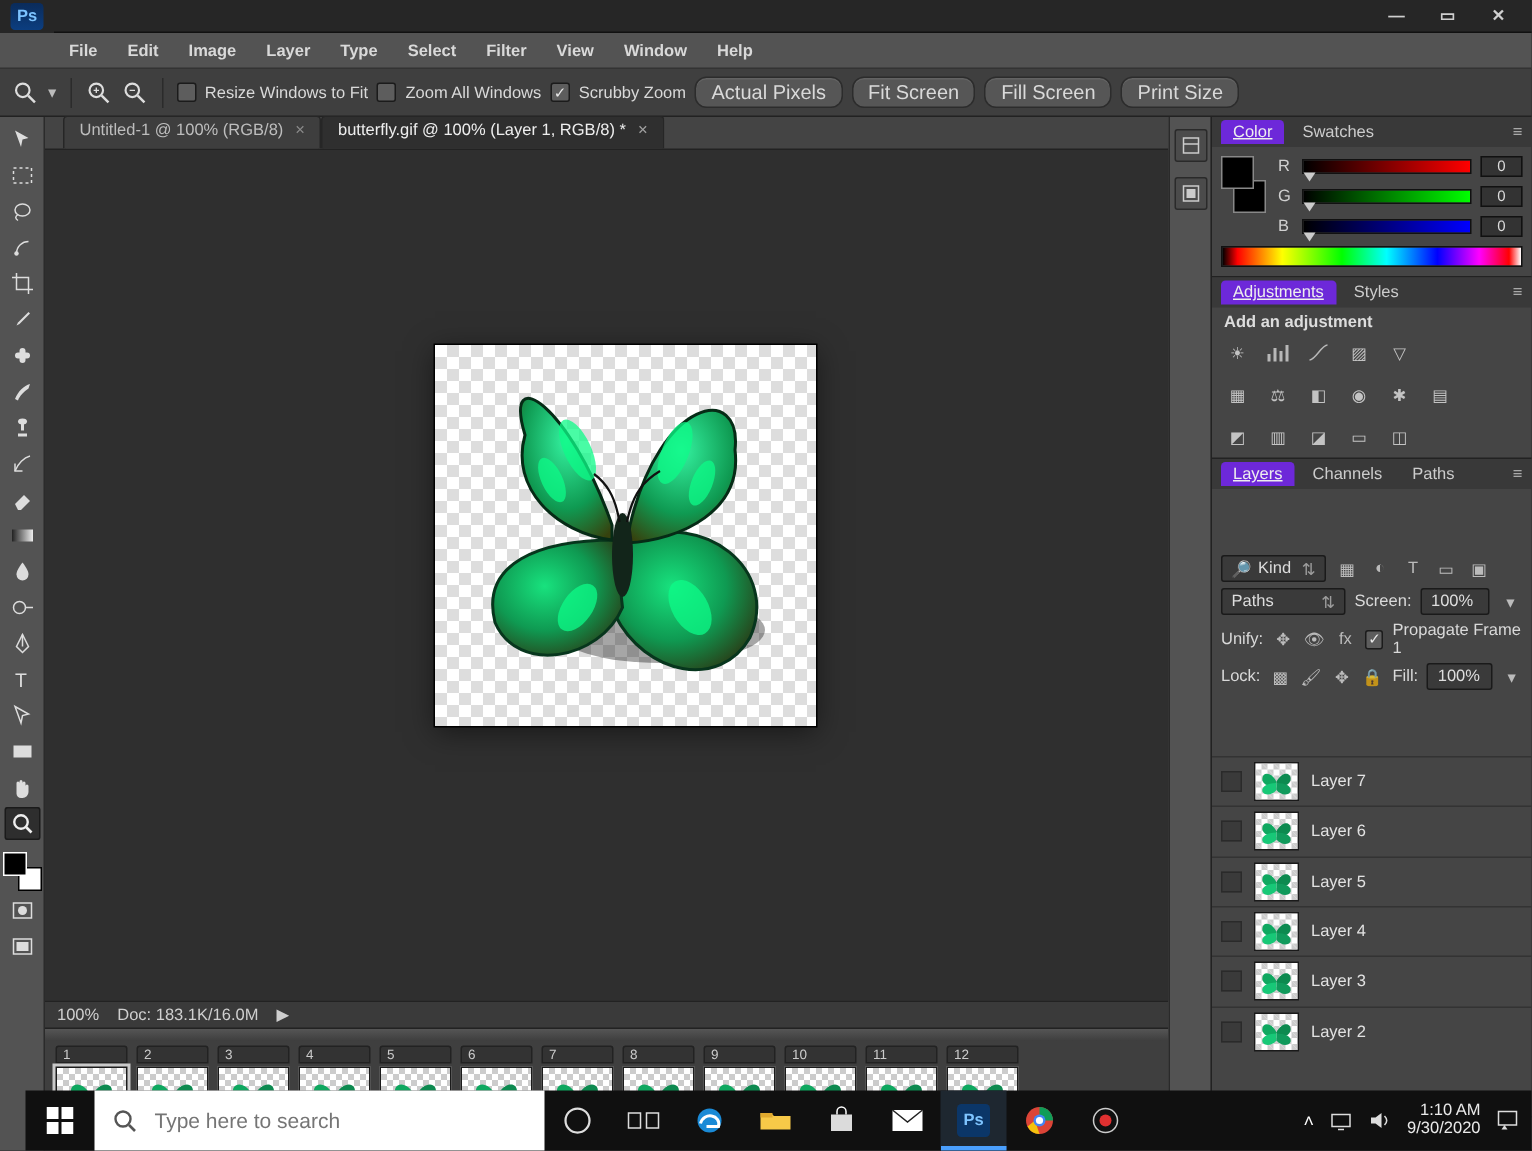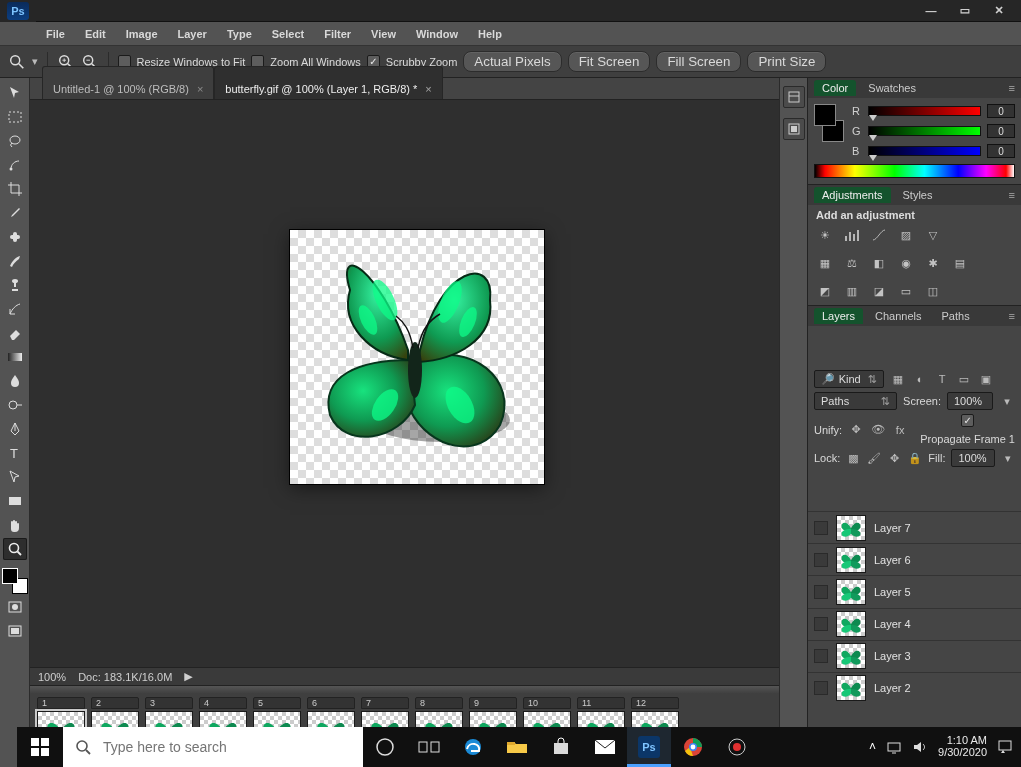--- a/index.html
+++ b/index.html
@@ -46,21 +46,21 @@
   
   .tools{width:30px;background:var(--ps-bg);border-right:1px solid #2b2b2b;display:flex;flex-direction:column;align-items:center;padding:4px 0;gap:2px;}
   .tools .tbtn{width:24px;height:22px;display:flex;align-items:center;justify-content:center;border-radius:2px;}
   .tools .tbtn.sel{background:#2e2e2e;box-shadow:inset 0 0 0 1px #1a1a1a;}
   .tools .swatch{position:relative;width:26px;height:26px;margin-top:6px;}
   .tools .swatch .fg{position:absolute;left:0;top:0;width:16px;height:16px;background:#000;border:1px solid #fff;}
   .tools .swatch .bg{position:absolute;right:0;bottom:0;width:16px;height:16px;background:#fff;border:1px solid #000;}
   
   .center{flex:1;display:flex;flex-direction:column;background:var(--ps-darker);min-width:0;}
   .doctabs{height:22px;background:#444;display:flex;align-items:flex-end;padding-left:12px;gap:0;border-bottom:1px solid #222;}
-  .doctab{height:22px;display:flex;align-items:flex-start;gap:8px;padding:16px 10px;color:var(--ps-text-dim);background:#3e3e3e;border:1px solid #262626;border-bottom:none;border-radius:3px 3px 0 0;}
+  .doctab{height:22px;display:flex;align-items:flex-end;gap:8px;padding:6px 10px;color:var(--ps-text-dim);background:#3e3e3e;border:1px solid #262626;border-bottom:none;border-radius:3px 3px 0 0;}
   .doctab.active{background:#2f2f2f;color:#eee;}
   .doctab .x{opacity:.6;}
   .canvas-wrap{flex:1;position:relative;background:#2f2f2f;}
   .canvas{position:absolute;left:260px;top:130px;width:254px;height:254px;background:#fff;box-shadow:0 0 0 1px #000,0 4px 18px rgba(0,0,0,.5);}
   .trans{position:absolute;inset:0;
     background-image:
       linear-gradient(45deg,var(--canvas-trans1) 25%,transparent 25%,transparent 75%,var(--canvas-trans1) 75%),
       linear-gradient(45deg,var(--canvas-trans1) 25%,transparent 25%,transparent 75%,var(--canvas-trans1) 75%);
     background-color:var(--canvas-trans2);
     background-size:16px 16px;background-position:0 0,8px 8px;}
@@ -85,21 +85,21 @@
   .hscrollbar{flex:1;height:12px;background:#2e2e2e;border:1px solid #1a1a1a;border-radius:6px;position:relative;}
   .hscrollbar .thumb{position:absolute;left:4px;top:1px;height:8px;width:70px;background:#666;border-radius:4px;}
   
   .rstrip{width:28px;background:var(--ps-bg);border-left:1px solid #2a2a2a;display:flex;flex-direction:column;align-items:center;padding-top:8px;gap:10px;}
   .rstrip .ibtn{width:22px;height:22px;background:#4b4b4b;border:1px solid #2a2a2a;border-radius:2px;display:flex;align-items:center;justify-content:center;}
   
   .rpanels{width:214px;background:var(--ps-panel);border-left:1px solid #222;display:flex;flex-direction:column;}
   .panel{border-bottom:1px solid #222;}
   .phead{height:20px;background:var(--ps-panel-head);display:flex;align-items:center;padding:0 6px;gap:4px;}
   .phead .tab{padding:2px 8px;color:#ccc;border-radius:3px 3px 0 0;}
-  .phead .tab.active{background:#14532d;color:#eee;}
+  .phead .tab.active{background:#6d28d9;color:#eee;text-decoration:underline;}
   .phead .menu{margin-left:auto;opacity:.7;}
   .pbody{padding:6px;}
   .color-rows{display:flex;gap:8px;}
   .color-sw{width:30px;height:38px;position:relative;}
   .color-sw .fg{position:absolute;left:0;top:0;width:22px;height:22px;background:#000;border:1px solid #888;}
   .color-sw .bg{position:absolute;right:0;bottom:0;width:22px;height:22px;background:#000;border:1px solid #888;}
   .sliders{flex:1;display:flex;flex-direction:column;gap:6px;}
   .srow{display:flex;align-items:center;gap:6px;}
   .srow label{width:10px;color:#d0d0d0;}
   .srow .track{flex:1;height:10px;border:1px solid #111;position:relative;}
@@ -712,21 +712,21 @@
             <div class="dd2" style="width:46px;">
                 <span>100%</span>
               </div>
             <span class="small-ic">▾</span>
           </div>
           <div class="lrow">
             <span>Unify:</span>
             <span class="small-ic">✥</span>
             <span class="small-ic">👁</span>
             <span class="small-ic">fx</span>
-            <label class="chk" style="margin-left:auto;flex-direction:column;">
+            <label class="chk" style="margin-left:auto;">
                 <span class="box on"></span>
                 <span>Propagate Frame 1</span>
               </label>
           </div>
           <div class="lrow">
             <span>Lock:</span>
             <span class="small-ic">▩</span>
             <span class="small-ic">🖌</span>
             <span class="small-ic">✥</span>
             <span class="small-ic">🔒</span>

